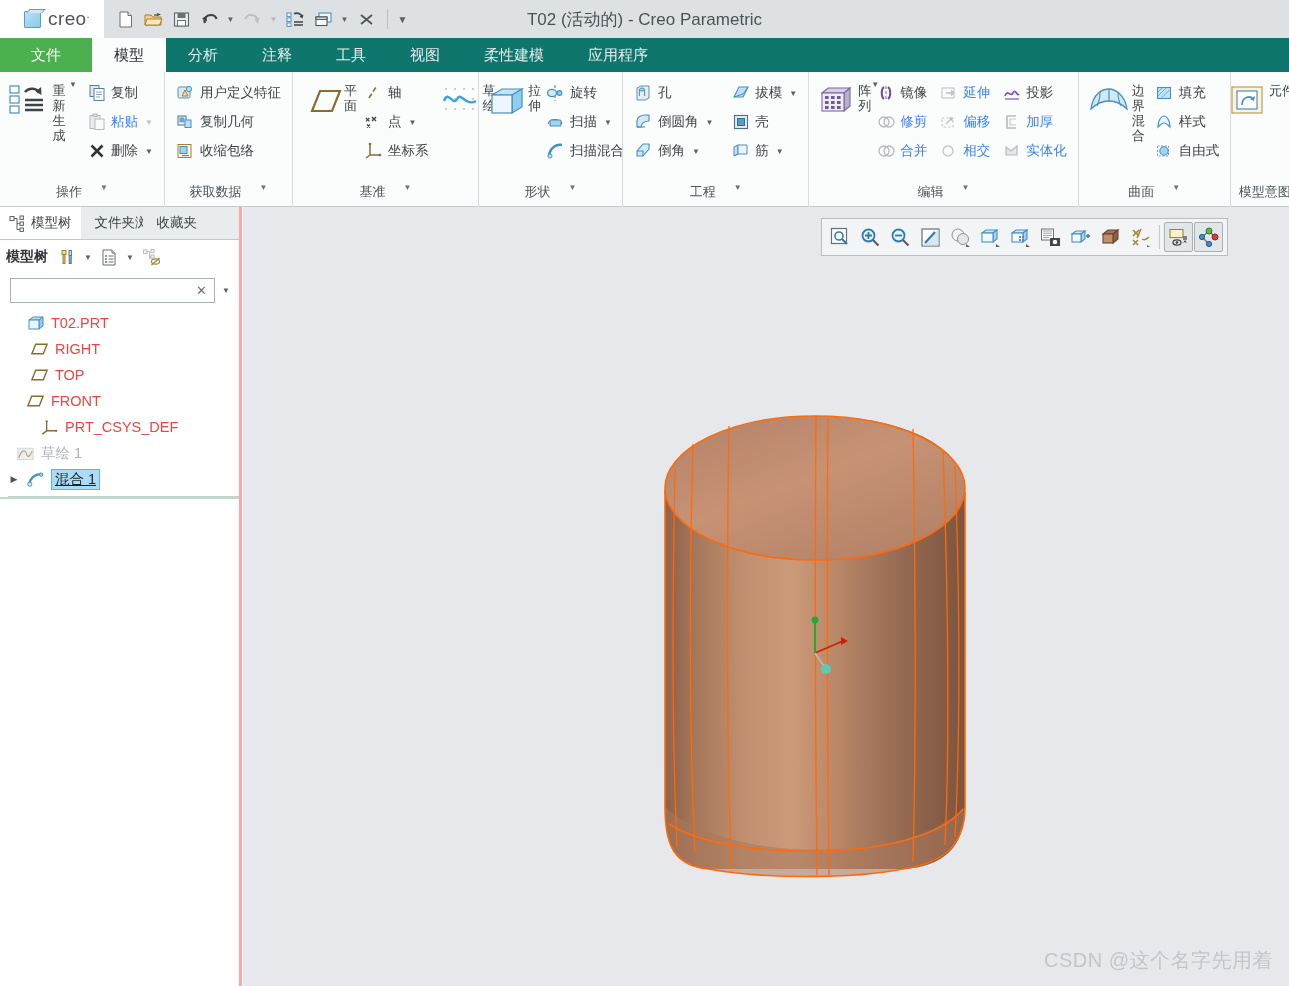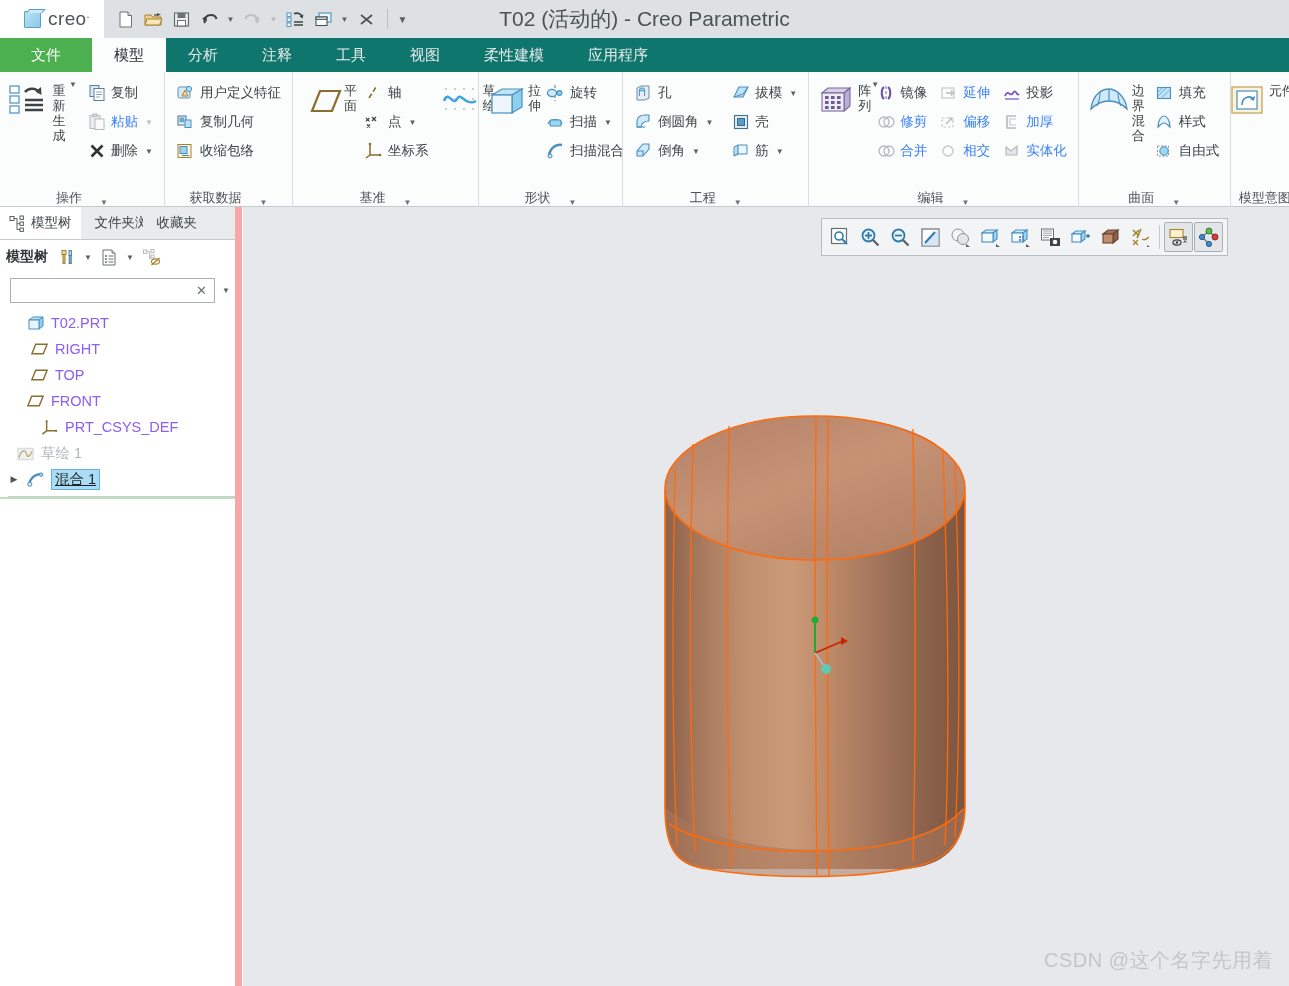--- a/index.html
+++ b/index.html
@@ -42,21 +42,21 @@
     cursor:default; border:1px solid transparent; border-radius:2px;
   }
   .qcaret{
     width:13px;height:26px;display:flex;align-items:center;justify-content:center;
     font-size:8px; color:#5a6063;
   }
   .qcaret.dim{ color:#b4babd; }
   .title-text{
     position:absolute; left:0; right:0; top:0; height:38px;
     display:flex; align-items:center; justify-content:center;
-    font-size:21px; color:#4a5356; pointer-events:none;
+    font-size:17px; color:#4a5356; pointer-events:none;
   }
 
   
   .tabbar{
     position:absolute; left:0; top:38px; width:1289px; height:34px;
     background:#0f766e; display:flex; align-items:stretch;
   }
   .tab{
     display:flex;align-items:center;justify-content:center;
     font-size:15px; color:#e7eaea; padding:0 22px; cursor:default;
@@ -71,21 +71,21 @@
     background:#fbfcfc; border-bottom:1px solid #c3c9cc;
     display:flex; align-items:stretch;
   }
   .grp{
     position:relative; display:flex; flex-direction:column;
     padding:4px 6px 0 6px; height:135px;
   }
   .grp + .grp{ border-left:1px solid #d8dcde; }
   .grp-body{ flex:1; display:flex; align-items:flex-start; gap:4px; }
   .grp-title{
-    height:24px; display:flex;align-items:flex-end;justify-content:center;
+    height:24px; display:flex;align-items:flex-start;justify-content:center;
     font-size:13px; color:#4a5356; gap:18px;
   }
   .grp-title .dc{ font-size:8px; color:#6a7173; }
 
   .bigbtn{
     width:64px; display:flex;flex-direction:row;
     padding-top:4px; cursor:default; border:1px solid transparent;border-radius:2px;
   }
   .bigbtn .ico{ height:40px;display:flex;align-items:flex-end;justify-content:center; }
   .bigbtn .lbl{ font-size:13px;color:#3d4446;margin-top:3px;text-align:center;line-height:1.15; }
@@ -98,21 +98,21 @@
   }
   .smbtn .lbl{ font-size:13.5px;color:#3d4446; }
   .smbtn.disabled .lbl{ color:#3b82f6; }
   .smbtn .dc{ font-size:8px;color:#5a6063;margin-left:2px; }
   .smbtn.disabled .dc{ color:#bcc1c3; }
   .ic{ width:19px;height:19px;flex:0 0 19px;display:flex;align-items:center;justify-content:center; }
 
   
   .navpanel{
     position:absolute; left:0; top:207px; width:242px; height:779px;
-    background:#ffffff; border-right:7px solid #fca5a5;
+    background:#ffffff; border-right:3px solid #fca5a5;
   }
   .nav-tabs{
     height:33px; display:flex; align-items:stretch;
     background:#e8eced; border-bottom:1px solid #c3c9cc;
   }
   .ntab{
     display:flex;align-items:center;gap:5px;padding:0 9px;
     font-size:13.5px;color:#3d4446;cursor:default;overflow:hidden;white-space:nowrap;
   }
   .ntab.active{ background:#ffffff; }
@@ -137,21 +137,21 @@
   .clear-x{ font-size:13px;color:#6a7173;cursor:default;padding:0 3px; }
   .f-car{ font-size:8px;color:#5a6063;cursor:default;padding:0 3px; }
   .plus{ font-size:19px;color:#3a8a3f;cursor:default;line-height:1;padding:0 2px; }
 
   .tree{ padding:4px 0 0 0; position:relative; }
   .trow{
     display:flex;align-items:center;height:26px;gap:6px;cursor:default;
     padding-left:8px; white-space:nowrap;
   }
   .trow .arrow{ width:12px;font-size:9px;color:#4a5356;text-align:center; }
-  .trow .tlbl{ font-size:14.5px;color:#8b5cf6; }
+  .trow .tlbl{ font-size:14.5px;color:#ef4444; }
   .trow.dim .tlbl{ color:#b0b5b8; }
   .trow .sel{
     background:#aadcf5; border:1px solid #63b4dd;
     padding:0 3px; color:#1e2426; text-decoration:underline;
   }
   .tree-divider{ position:absolute; left:8px; right:0; height:1px; background:#c8ced1; }
   .tree-underline{ position:absolute; left:0; right:0; height:2px; background:#a5d6a7; opacity:.75; }
 
   
   .graphics{

